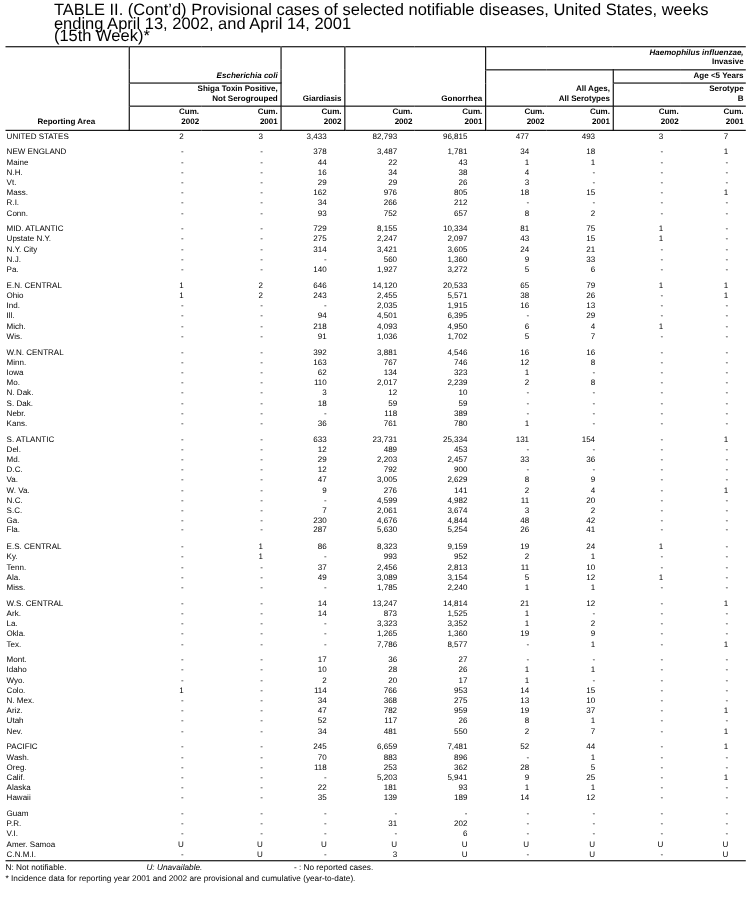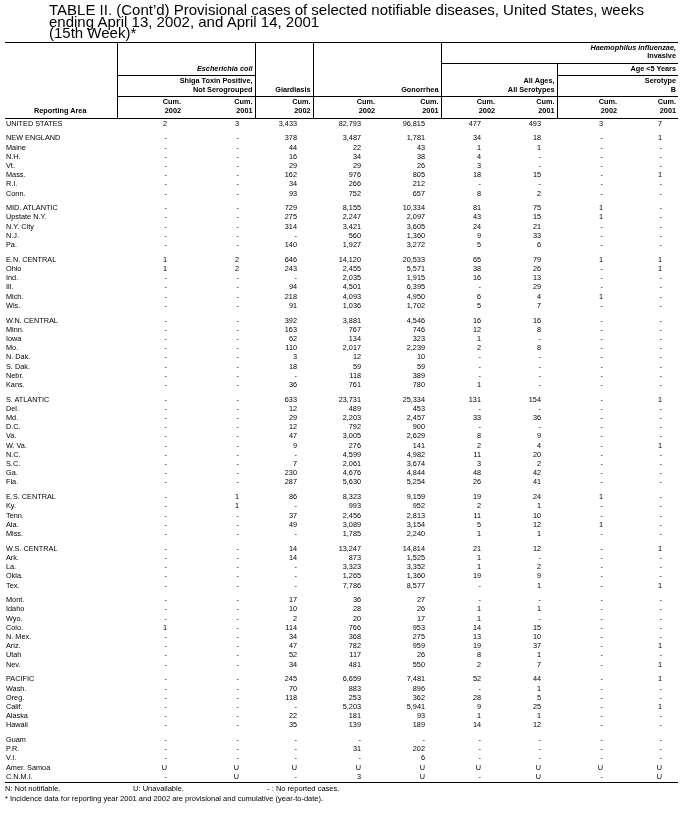--- a/index.html
+++ b/index.html
@@ -26,21 +26,21 @@
   tbody td { font-size:7.3px; height:9.2px; line-height:9.2px; white-space:nowrap;
              overflow:hidden; padding:0; }
   td.area { text-align:left; padding-left:1px; }
   td.num  { text-align:right; padding-right:16px; }
   tr.spacer td { height:5.5px; line-height:5.5px; font-size:1px; }
 
   .footnotes { width:673px; border-top:1px solid #000; margin-top:1px; padding-top:1px;
                font-size:7.5px; line-height:9.5px; }
   .legend span { display:inline-block; }
   .legend .l1 { width:126px; }
-  .legend .l2 { width:132px; }
+  .legend .l2 { width:132px;font-style:italic; }
 </style>
 </head>
 <body>
 
 <div class="page">
 
   <div class="title">
     <span>TABLE II. (Cont’d) Provisional cases of selected notifiable diseases, United States, weeks ending April 13, 2002, and April 14, 2001</span><br>
     <span>(15th Week)*</span>
   </div>

